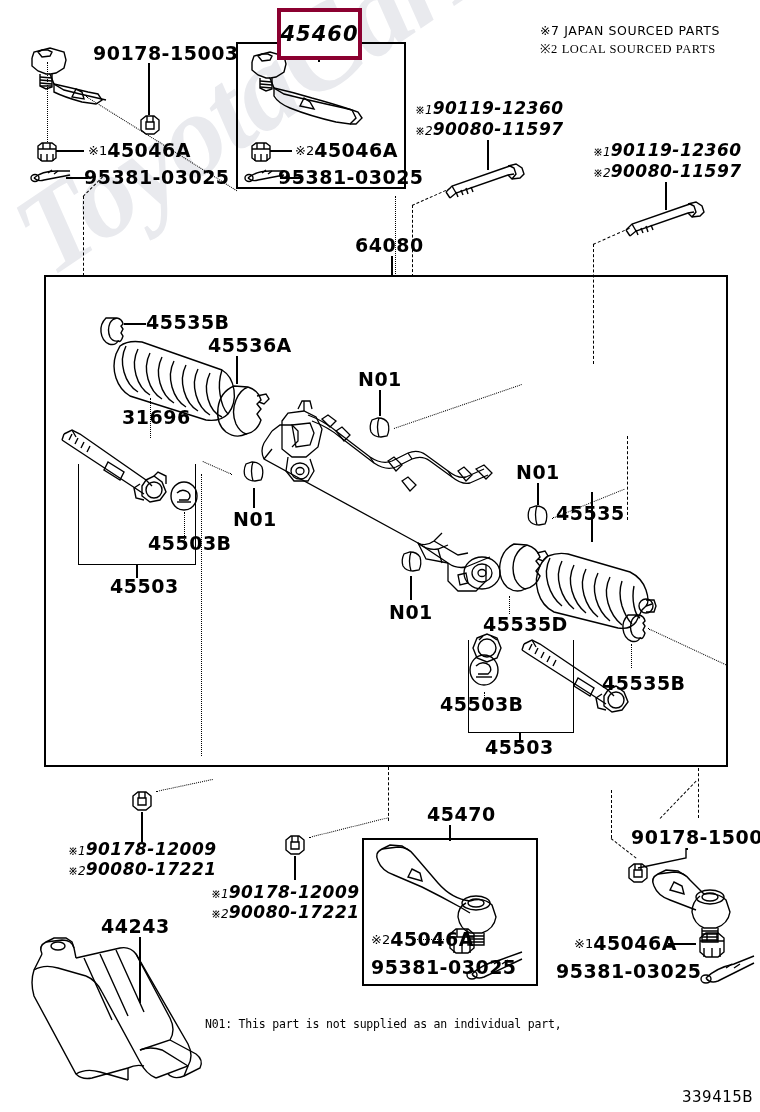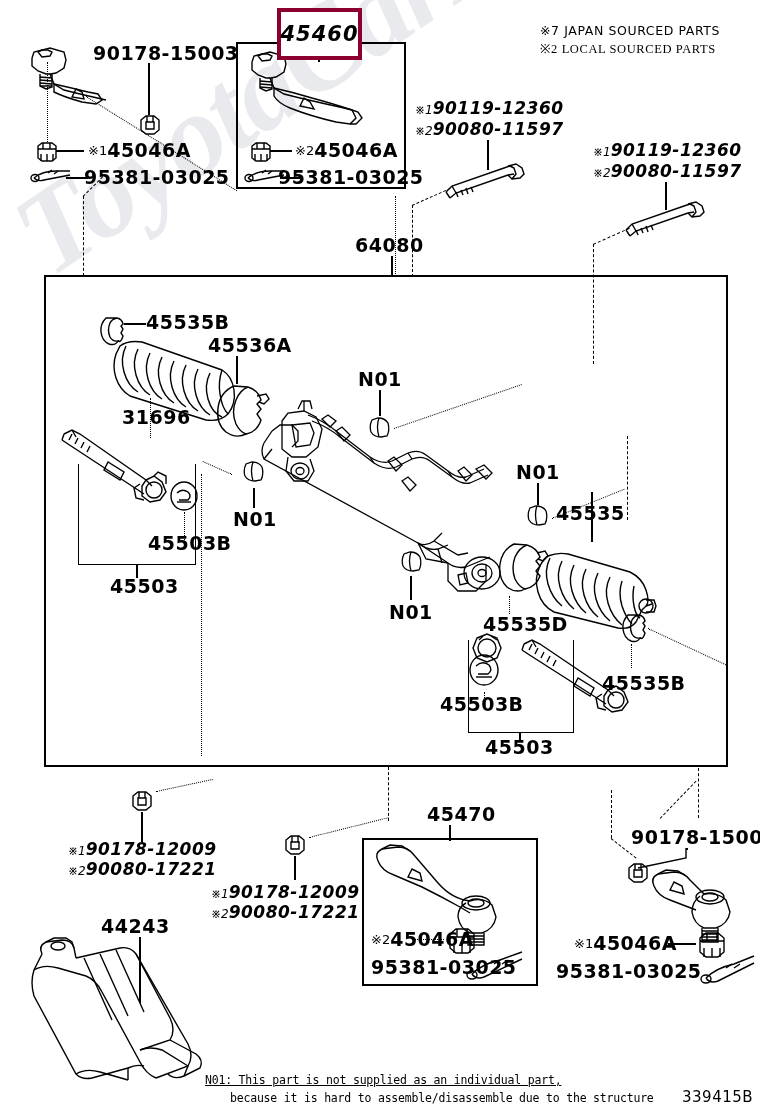--- a/index.html
+++ b/index.html
@@ -470,17 +470,16 @@
   <div class="ln hln" style="left:668px;top:943px;width:28px;"></div>
   <div class="lbl" style="left:574px;top:934px;"><span class="mark">※1</span><span>45046A</span></div>
 
   <svg class="art" style="left:700px;top:952px;" width="60" height="34" viewBox="0 0 60 34" fill="none" stroke="#000" stroke-width="1.4">
     <path d="M6 26 Q16 16 34 12 L54 4 M6 26 Q10 32 18 29 L54 11"></path>
     <ellipse cx="6" cy="27" rx="5" ry="4"></ellipse>
     <path d="M26 16 L32 12 M34 16 L40 12"></path>
   </svg>
   <div class="lbl" style="left:556px;top:962px;">95381-03025</div>
 
-  <div class="note" style="left:205px;top:1072px;text-decoration:underline;">N01: This part is not supplied as an individual part,</div>
-  <div class="note" style="left:230px;top:1090px;">because it is hard to assemble/disassemble due to the structure</div>
+  <div class="note" style="left:205px;top:1016px;">N01: This part is not supplied as an individual part,</div>
   <div class="code" style="left:682px;top:1088px;">339415B</div>
 
 </div>
 
 </body></html>

